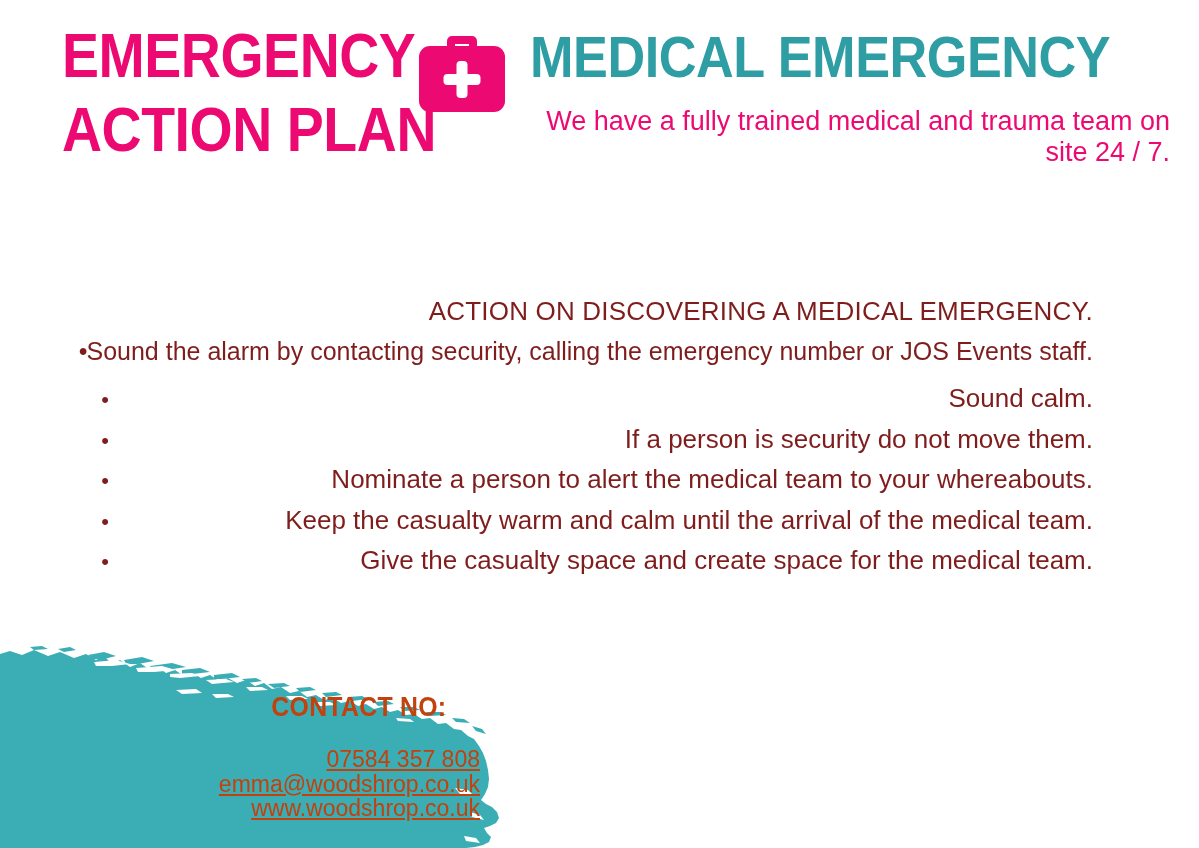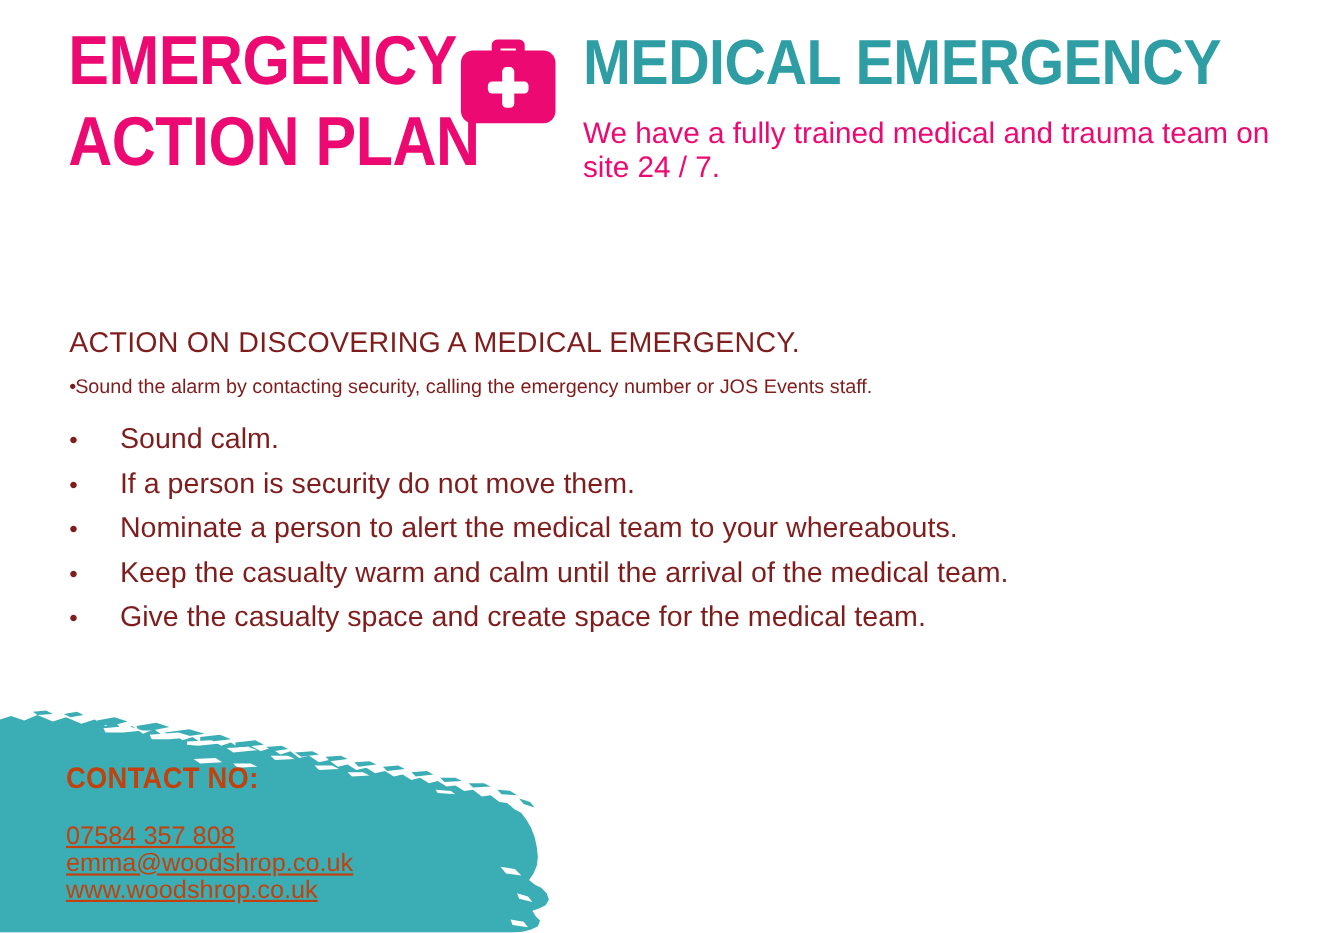--- a/index.html
+++ b/index.html
@@ -13,20 +13,21 @@
     font-family: "Liberation Sans", sans-serif;
     -webkit-font-smoothing: antialiased;
   }
 
   #page {
     position: relative;
     width: 1199px;
     height: 848px;
     background: #ffffff;
     overflow: hidden;
+    text-align: right;
   }
 
   
   #header {
     position: absolute;
     left: 0;
     top: 0;
     width: 1199px;
     height: 200px;
   }
@@ -98,21 +99,21 @@
     font-family: "Liberation Sans Narrow", "Liberation Sans", sans-serif;
   }
 
   #body-heading {
     font-size: 26px;
     line-height: 38px;
     letter-spacing: 0.2px;
   }
 
   #lead-para {
-    font-size: 18px;
+    font-size: 25px;
     line-height: 39px;
     margin-top: 2px;
   }
 
   .lead-bullet {
     letter-spacing: -1px;
   }
 
   #bullet-list {
     list-style: none;

